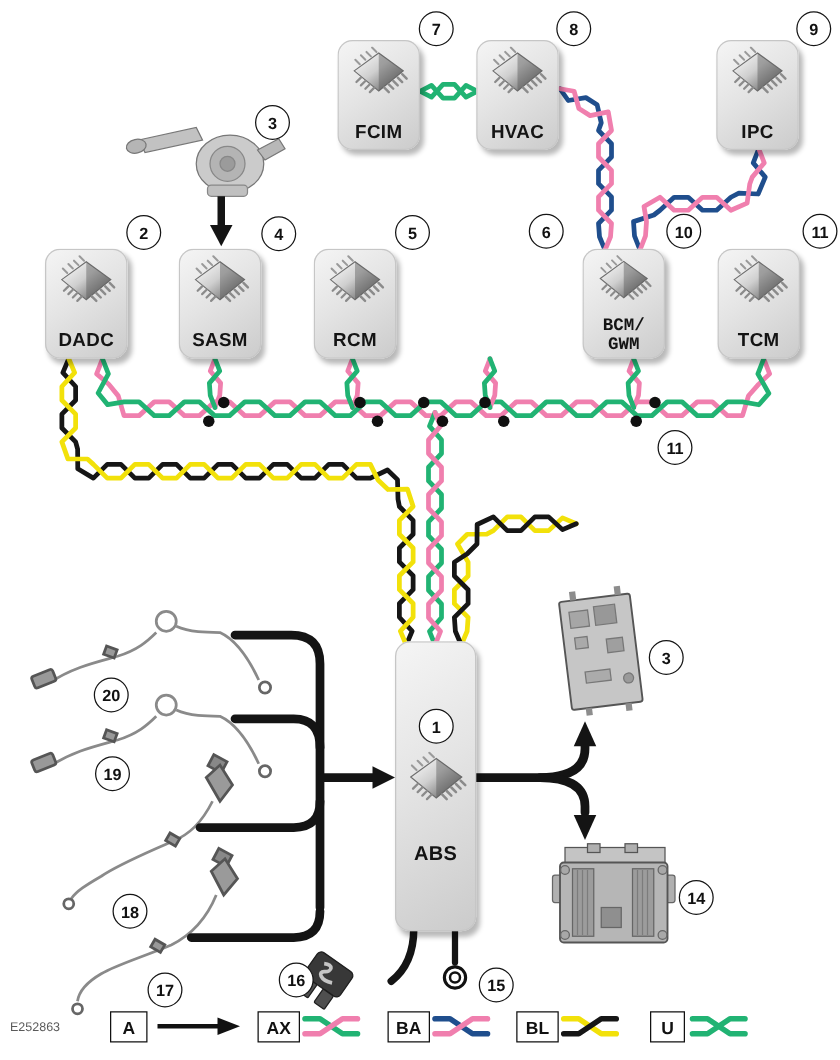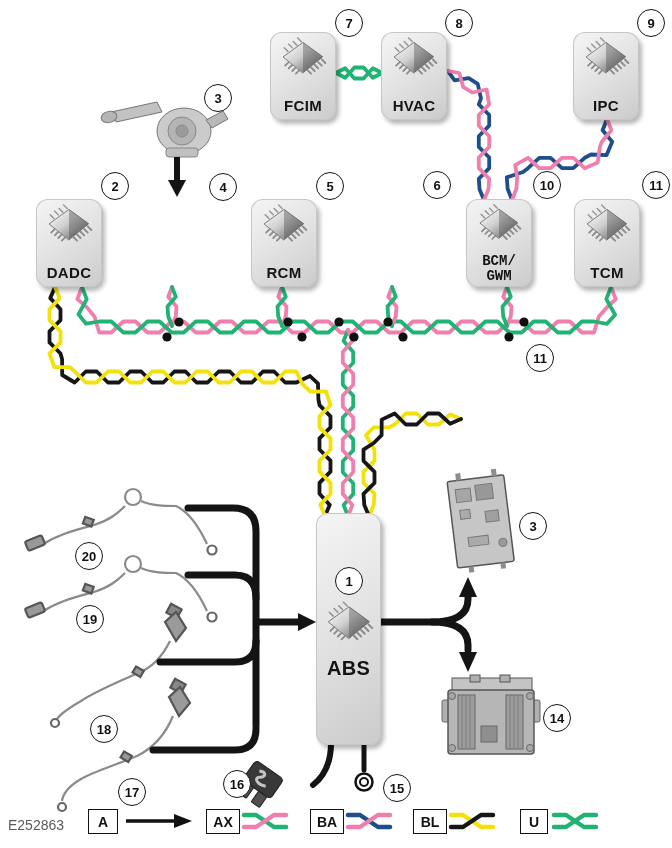--- a/index.html
+++ b/index.html
@@ -4,31 +4,31 @@
 <style>
   html,body{margin:0;padding:0;background:#ffffff;}
   .stage{position:relative;width:672px;height:848px;background:#ffffff;overflow:hidden;
          font-family:"Liberation Sans",sans-serif;}
   #art{position:absolute;left:0;top:0;z-index:1;}
   .module{position:absolute;z-index:2;border-radius:12px;
     background:linear-gradient(145deg,#f5f5f5 0%,#e4e4e4 45%,#cbcbcb 100%);
     box-shadow:3px 4px 4px rgba(0,0,0,.28), inset 0 0 0 1px #c6c6c6;}
   .chip{position:absolute;left:50%;transform:translateX(-50%);top:5px;}
   .mlabel{position:absolute;left:0;right:0;bottom:6px;text-align:center;
-    font-size:15px;font-weight:700;color:#141414;letter-spacing:.3px;}
+    font-size:15px;font-weight:700;color:#141414;letter-spacing:.3px;margin-top:18px;}
   .mlabel2{position:absolute;left:0;right:0;bottom:3px;text-align:center;
     font-size:14px;font-weight:700;color:#141414;line-height:15px;font-family:Liberation Mono, monospace;}
   .co{position:absolute;z-index:3;width:26px;height:26px;border-radius:50%;
     border:1.6px solid #151515;background:#fff;display:flex;align-items:center;
     justify-content:center;font-size:13px;font-weight:700;color:#111;}
   .lbox{position:absolute;z-index:2;height:23px;border:1.5px solid #111;background:#fff;
     display:flex;align-items:center;justify-content:center;
     font-size:14px;font-weight:700;color:#111;}
   .lsym{position:absolute;z-index:2;}
-  .figcode{position:absolute;z-index:2;left:8px;top:817px;font-size:14px;color:#5a5a5a;}
+  .figcode{position:absolute;z-index:2;left:8px;top:817px;font-size:10px;color:#5a5a5a;}
 </style>
 </head>
 <body>
 
 <svg width="0" height="0" style="position:absolute">
   <defs>
     <linearGradient id="cg" x1="0" y1="0" x2="1" y2="1">
       <stop offset="0" stop-color="#ffffff"></stop>
       <stop offset="0.45" stop-color="#cfcfcf"></stop>
       <stop offset="1" stop-color="#4e4e4e"></stop>
@@ -230,20 +230,26 @@
         <use href="#chip"></use>
       </svg>
     <div class="mlabel">IPC</div>
   </div>
   <div class="module" style="left:36px;top:199px;width:66px;height:88px">
     <svg class="chip" width="50" height="43" viewBox="0 0 56 48">
         <use href="#chip"></use>
       </svg>
     <div class="mlabel">DADC</div>
   </div>
+  <div class="module" style="left:143px;top:199px;width:66px;height:88px">
+    <svg class="chip" width="50" height="43" viewBox="0 0 56 48">
+        <use href="#chip"></use>
+      </svg>
+    <div class="mlabel">SASM</div>
+  </div>
   <div class="module" style="left:251px;top:199px;width:66px;height:88px">
     <svg class="chip" width="50" height="43" viewBox="0 0 56 48">
         <use href="#chip"></use>
       </svg>
     <div class="mlabel">RCM</div>
   </div>
   <div class="module" style="left:466px;top:199px;width:66px;height:88px">
     <svg class="chip" width="48" height="41" viewBox="0 0 56 48">
         <use href="#chip"></use>
       </svg>
@@ -254,21 +260,21 @@
     <svg class="chip" width="50" height="43" viewBox="0 0 56 48">
         <use href="#chip"></use>
       </svg>
     <div class="mlabel">TCM</div>
   </div>
   <div class="module" style="left:316px;top:513px;width:65px;height:232px">
     <div class="co" style="left:19px;top:54px">1</div>
     <svg class="chip" style="top:88px" width="52" height="45" viewBox="0 0 56 48">
         <use href="#chip"></use>
       </svg>
-    <div class="mlabel" style="bottom:auto;top:144px;font-size:20px">ABS</div>
+    <div class="mlabel" style="bottom:auto;top:144px;font-size:16px">ABS</div>
   </div>
 
   <div class="co" style="left:101px;top:172px">2</div>
   <div class="co" style="left:204px;top:84px">3</div>
   <div class="co" style="left:209px;top:173px">4</div>
   <div class="co" style="left:316px;top:172px">5</div>
   <div class="co" style="left:423px;top:171px">6</div>
   <div class="co" style="left:335px;top:9px">7</div>
   <div class="co" style="left:445px;top:9px">8</div>
   <div class="co" style="left:637px;top:9px">9</div>

